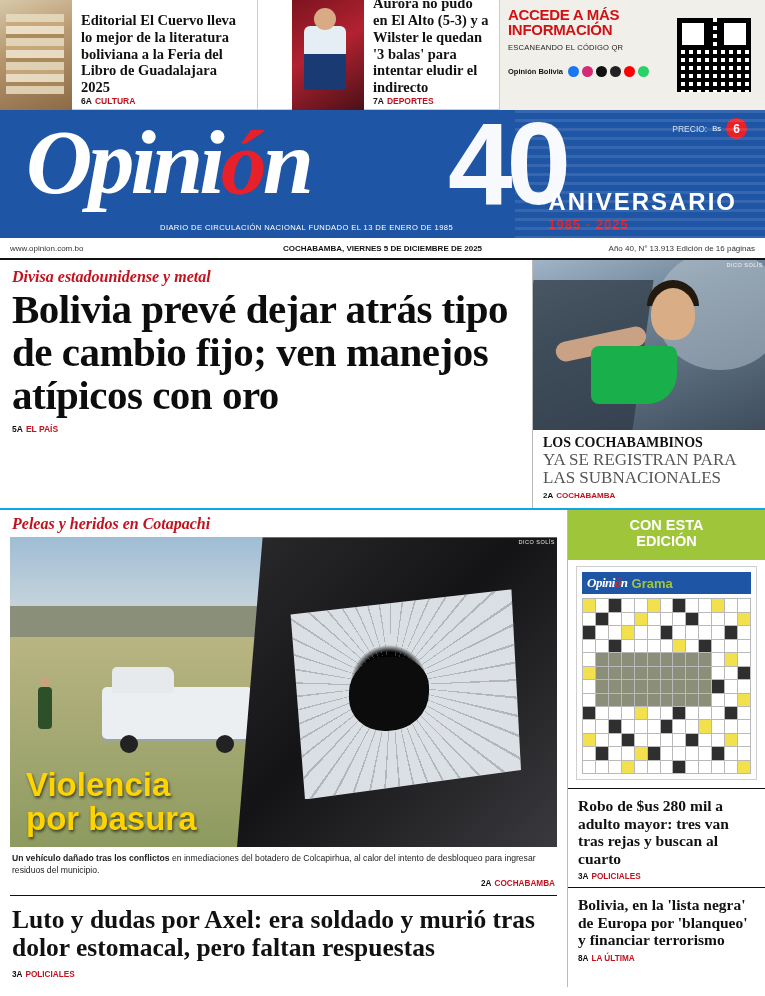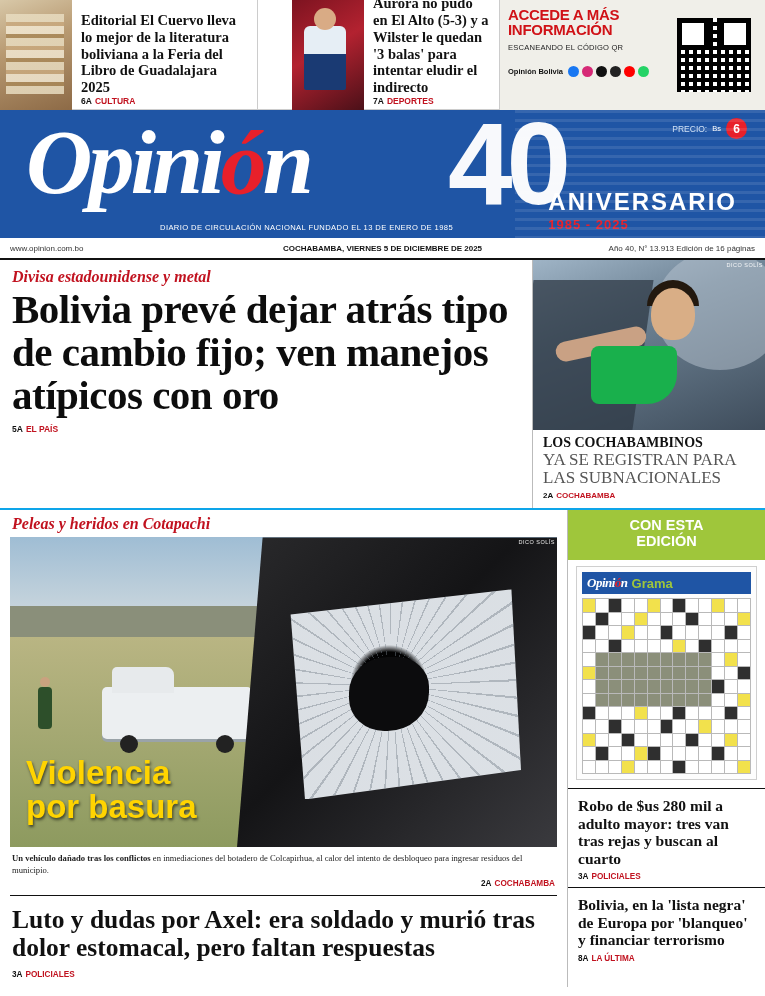--- a/index.html
+++ b/index.html
@@ -185,27 +185,27 @@
     position:absolute; right:36px; top:52px; width:240px; height:210px;
     background:
       repeating-conic-gradient(from 0deg at 46% 46%, rgba(255,255,255,.0) 0deg 7deg, rgba(120,130,140,.55) 7deg 8deg);
     clip-path: polygon(4% 12%, 96% 0, 100% 86%, 10% 100%);
     opacity:.8;
   }
   .mp-hole {
     position:absolute; right:128px; top:120px; width:80px; height:74px; background:#0c0c0d;
     border-radius: 48% 40% 52% 44%;
   }
-  .mp-tag { position: absolute; left: 0; bottom: 12px; padding: 8px 12px 12px 16px; }
+  .mp-tag { position: absolute; left: 0; bottom: 0; padding: 8px 12px 12px 16px; }
   .mp-tag span {
     display: block; font-family: "Liberation Sans", sans-serif; font-weight: bold;
     font-size: 33px; color: #ffd400; line-height: 1.02; text-shadow: 1px 2px 3px rgba(0,0,0,.6);
   }
   .mid-caption {
-    padding: 6px 12px 2px 12px; font-family: Liberation Serif, serif;
+    padding: 6px 12px 2px 12px; font-family: Liberation Sans, sans-serif;
     font-size: 8.6px; color: #222; line-height: 1.35;
   }
   .mid-caption b { font-weight: bold; }
   .mid-cap-ref { text-align: right; font-family: "Liberation Sans", sans-serif; font-size: 8.2px; font-weight: bold; padding: 0 12px 4px 0; }
   .mid-cap-ref .p { color:#111; }
   .mid-cap-ref .s { color:#c1121f; margin-left: 3px; }
   .rule { border-top: 1px solid #111; margin: 3px 10px 0 10px; }
   .bottom-head {
     padding: 10px 12px 4px 12px; font-family: "Liberation Serif", serif; font-weight: bold;
     font-size: 25.5px; line-height: 1.1; color: #111;

